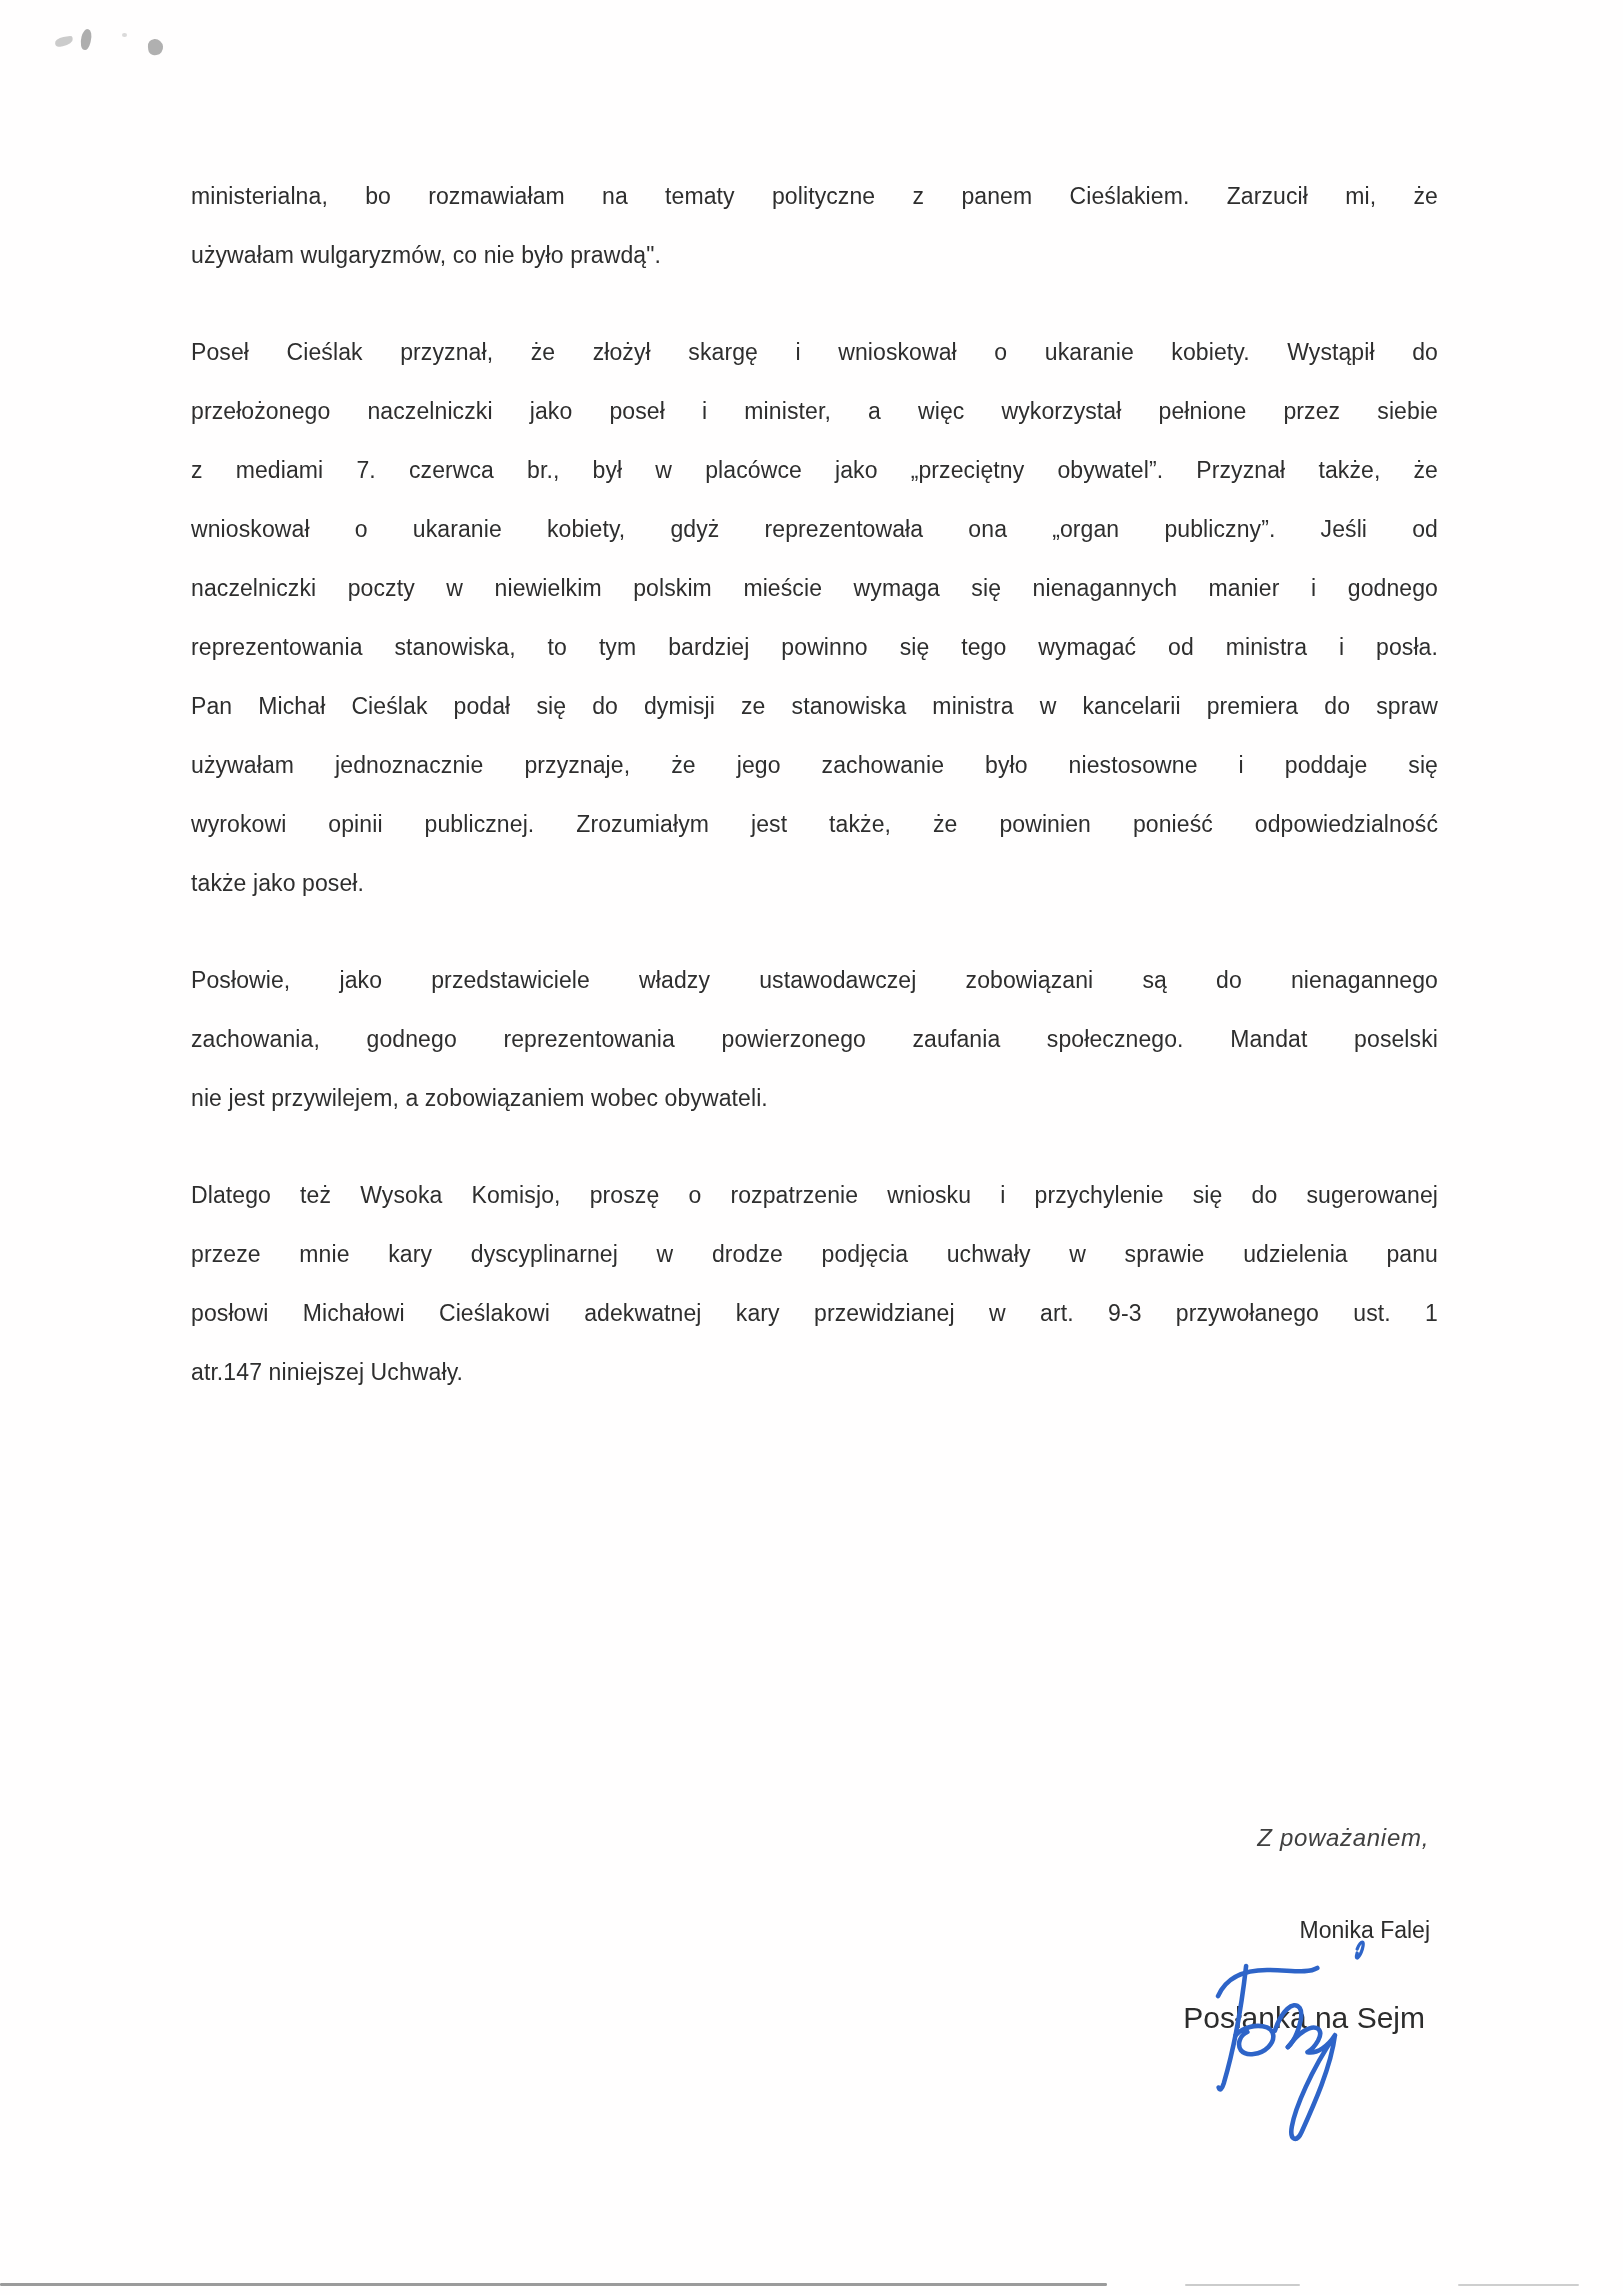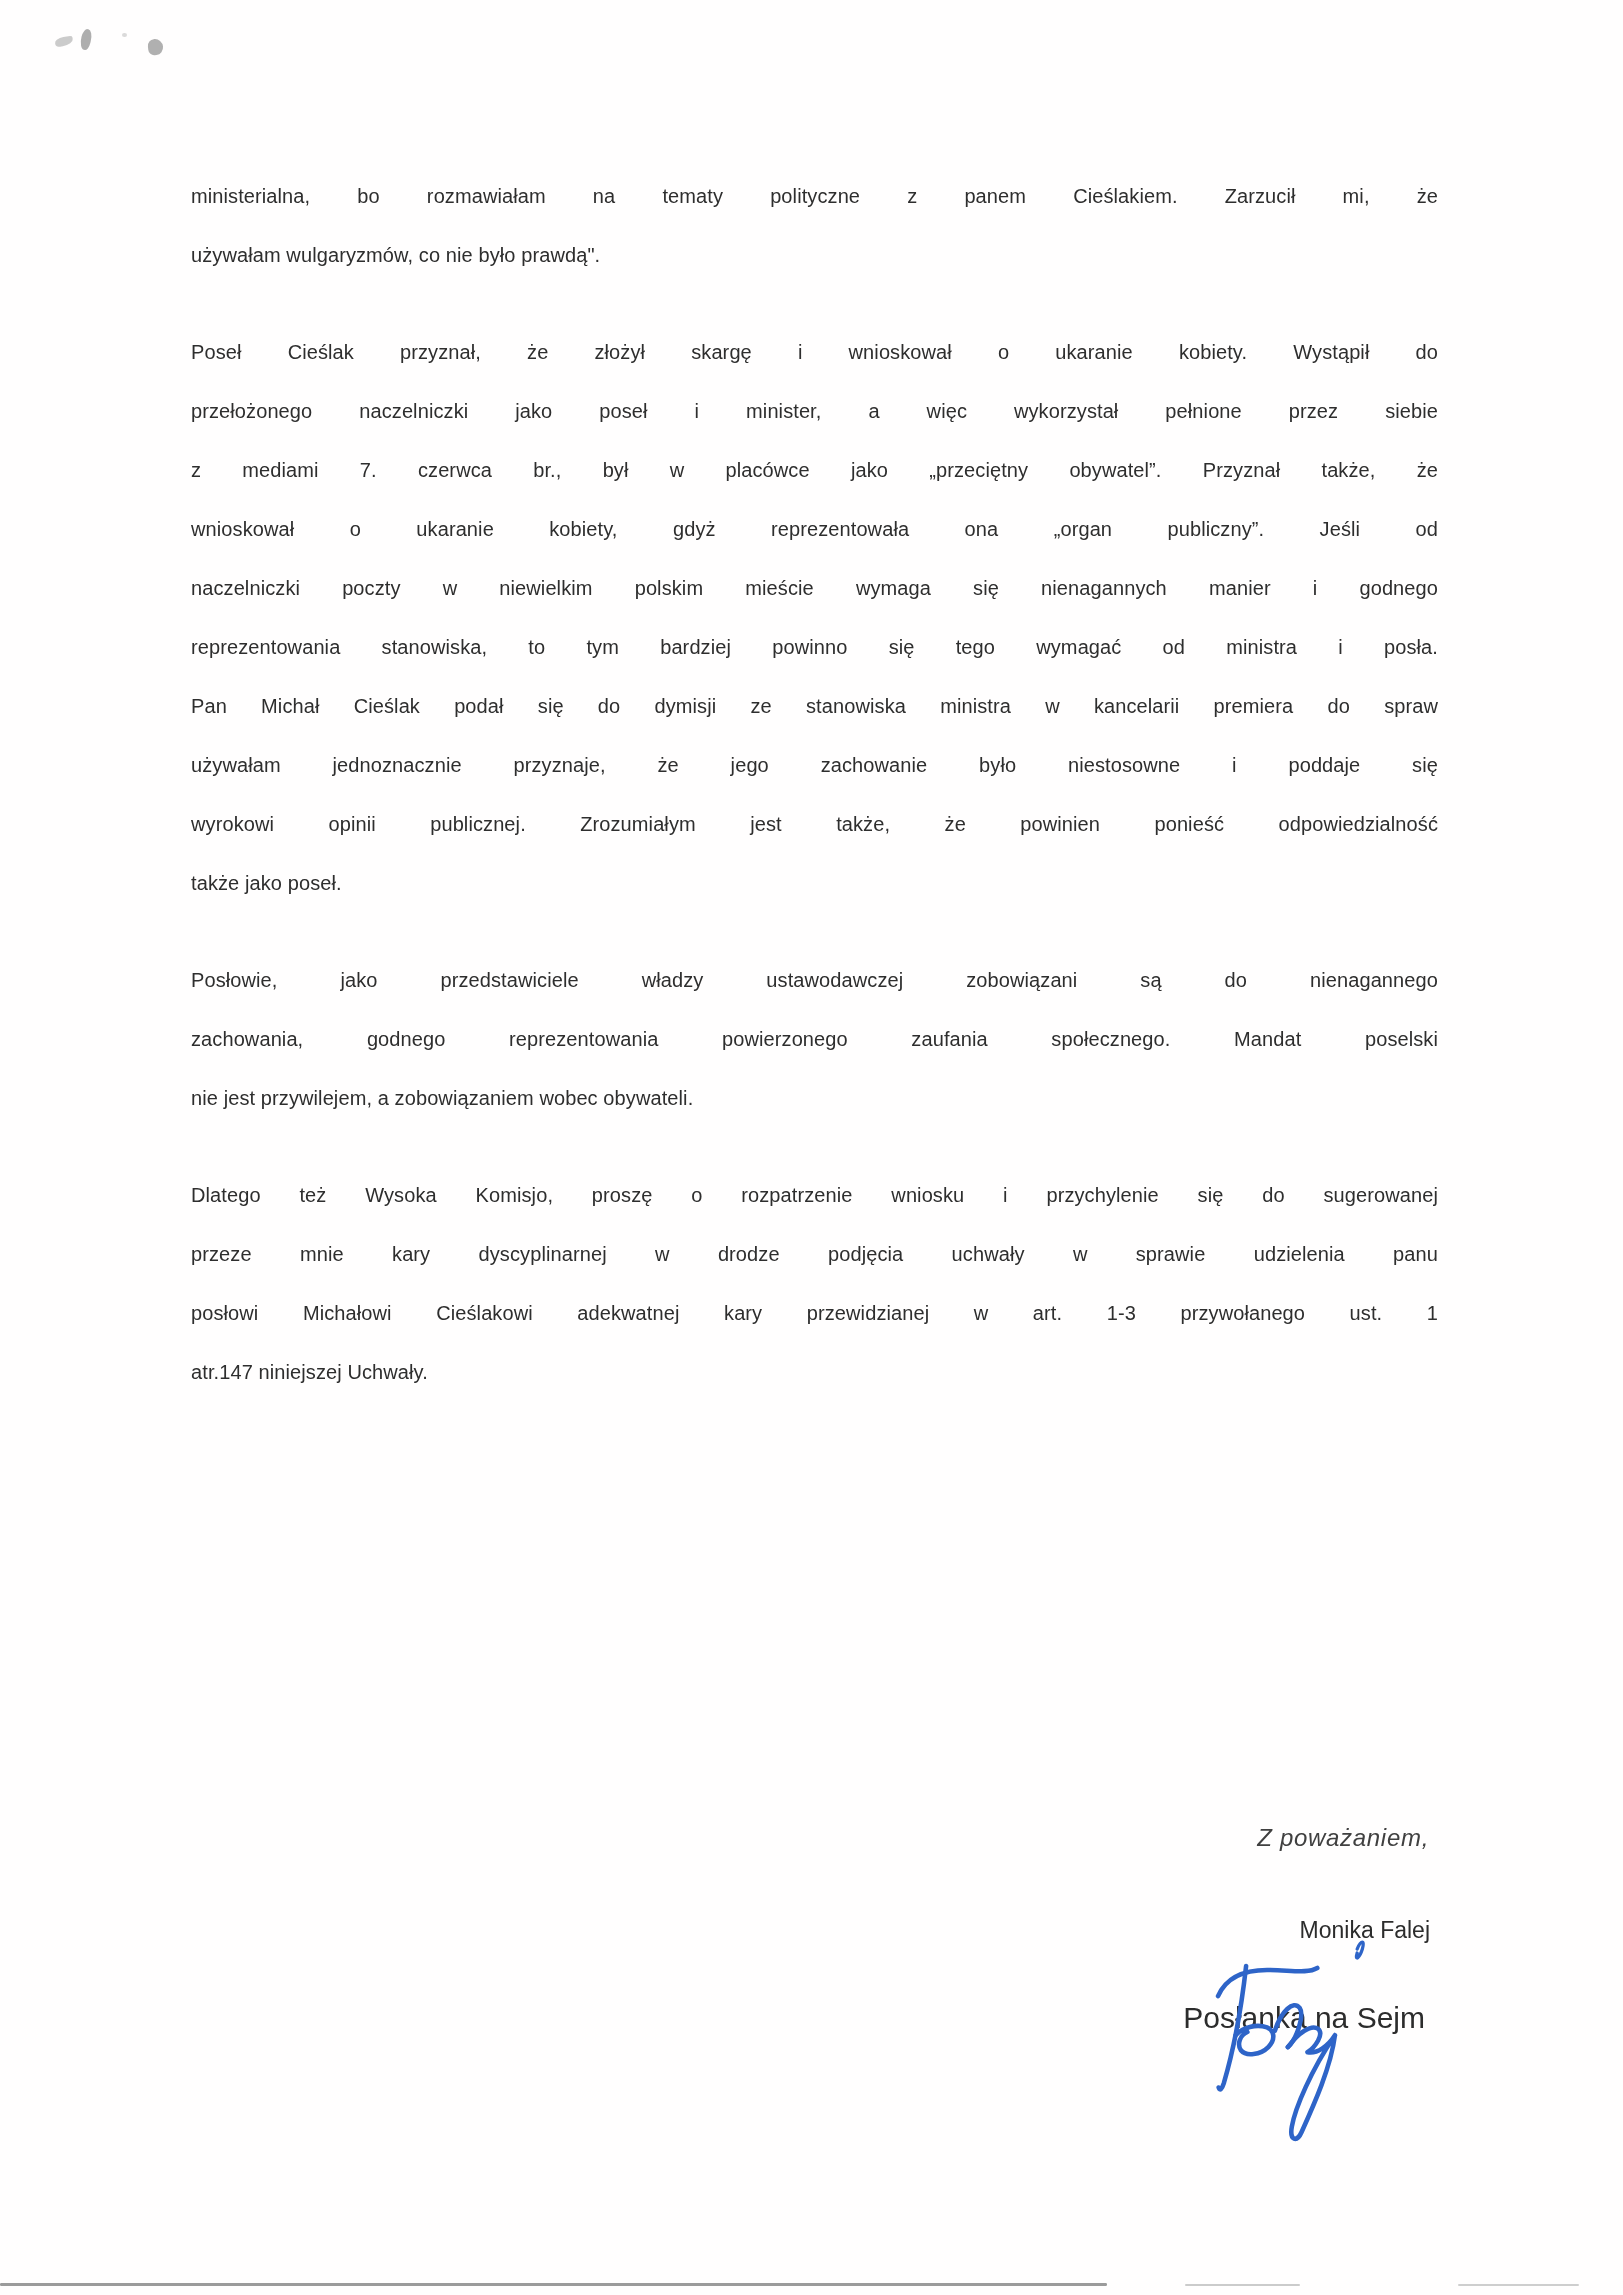--- a/index.html
+++ b/index.html
@@ -11,21 +11,21 @@
     overflow:hidden;
   }
   .page {
     position:absolute; left:0; top:0; width:1623px; height:2295px;
     background:#fffefe;
   }
   
   .letter-body {
     position:absolute; left:191px; top:167px; width:1247px;
     color:#2e2e2e;
-    font-size:20px; line-height:59px;
+    font-size:23px; line-height:59px;
     letter-spacing:0.1px;
   }
   .para { margin:0 0 38px 0; }
   .ln { height:59px; overflow:hidden; white-space:nowrap; }
   .ln.j { text-align:justify; text-align-last:justify; white-space:normal; }
   .ln.last { text-align:center; text-align-last:left; white-space:normal; }
   
   .closing {
     position:absolute; top:1824px; right:194px;
     font-size:24px; line-height:1.2; font-style:italic;
@@ -92,21 +92,21 @@
 
     <div class="para">
       <div class="ln j">Posłowie, jako przedstawiciele władzy ustawodawczej zobowiązani są do nienagannego</div>
       <div class="ln j">zachowania, godnego reprezentowania powierzonego zaufania społecznego. Mandat poselski</div>
       <div class="ln last">nie jest przywilejem, a zobowiązaniem wobec obywateli.</div>
     </div>
 
     <div class="para">
       <div class="ln j">Dlatego też Wysoka Komisjo, proszę o rozpatrzenie wniosku i przychylenie się do sugerowanej</div>
       <div class="ln j">przeze mnie kary dyscyplinarnej w drodze podjęcia uchwały w sprawie udzielenia panu</div>
-      <div class="ln j">posłowi Michałowi Cieślakowi adekwatnej kary przewidzianej w art. 1-3 przywołanego ust. 1</div>
+      <div class="ln j">posłowi Michałowi Cieślakowi adekwatnej kary przewidzianej w art. 9-3 przywołanego ust. 1</div>
       <div class="ln last">atr.147 niniejszej Uchwały.</div>
     </div>
 
   </div>
 
   <div class="closing">Z poważaniem,</div>
   <div class="signer-name">Monika Falej</div>
 
   <svg class="signature-svg" viewBox="0 0 255 320" xmlns="http://www.w3.org/2000/svg">
     <g fill="none" stroke="#2e64c8" stroke-width="7" stroke-linecap="round" stroke-linejoin="round">

